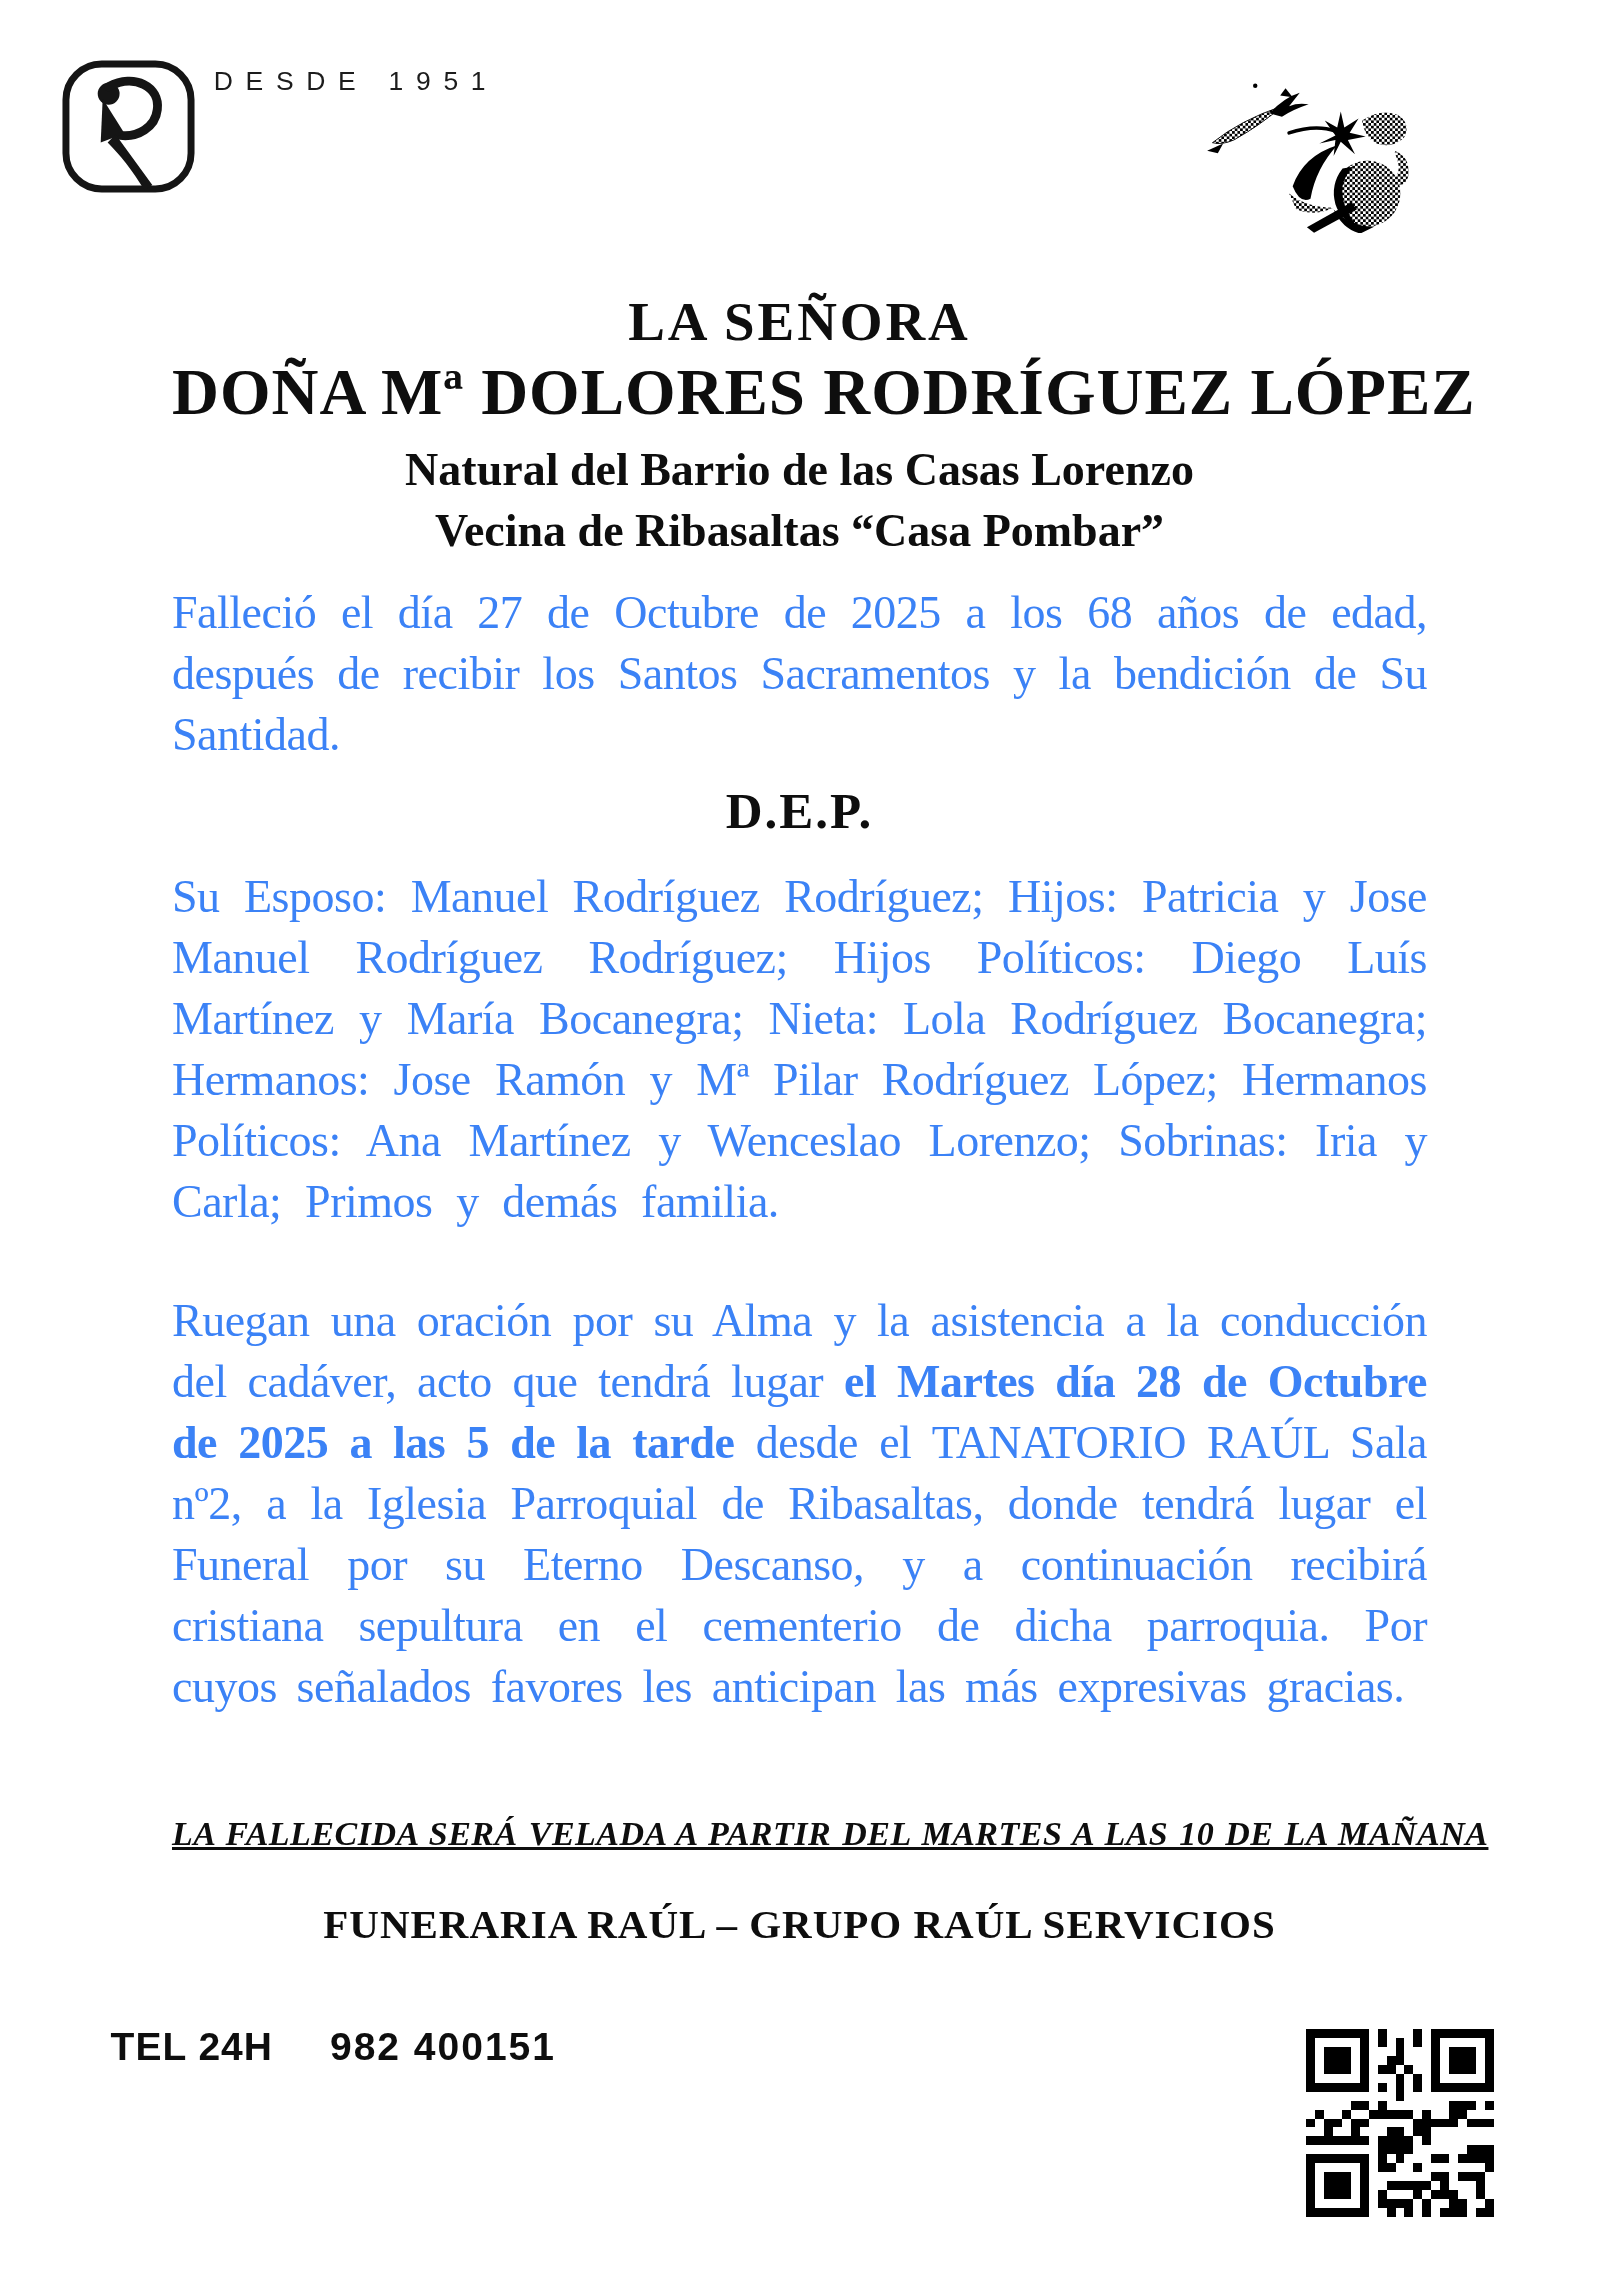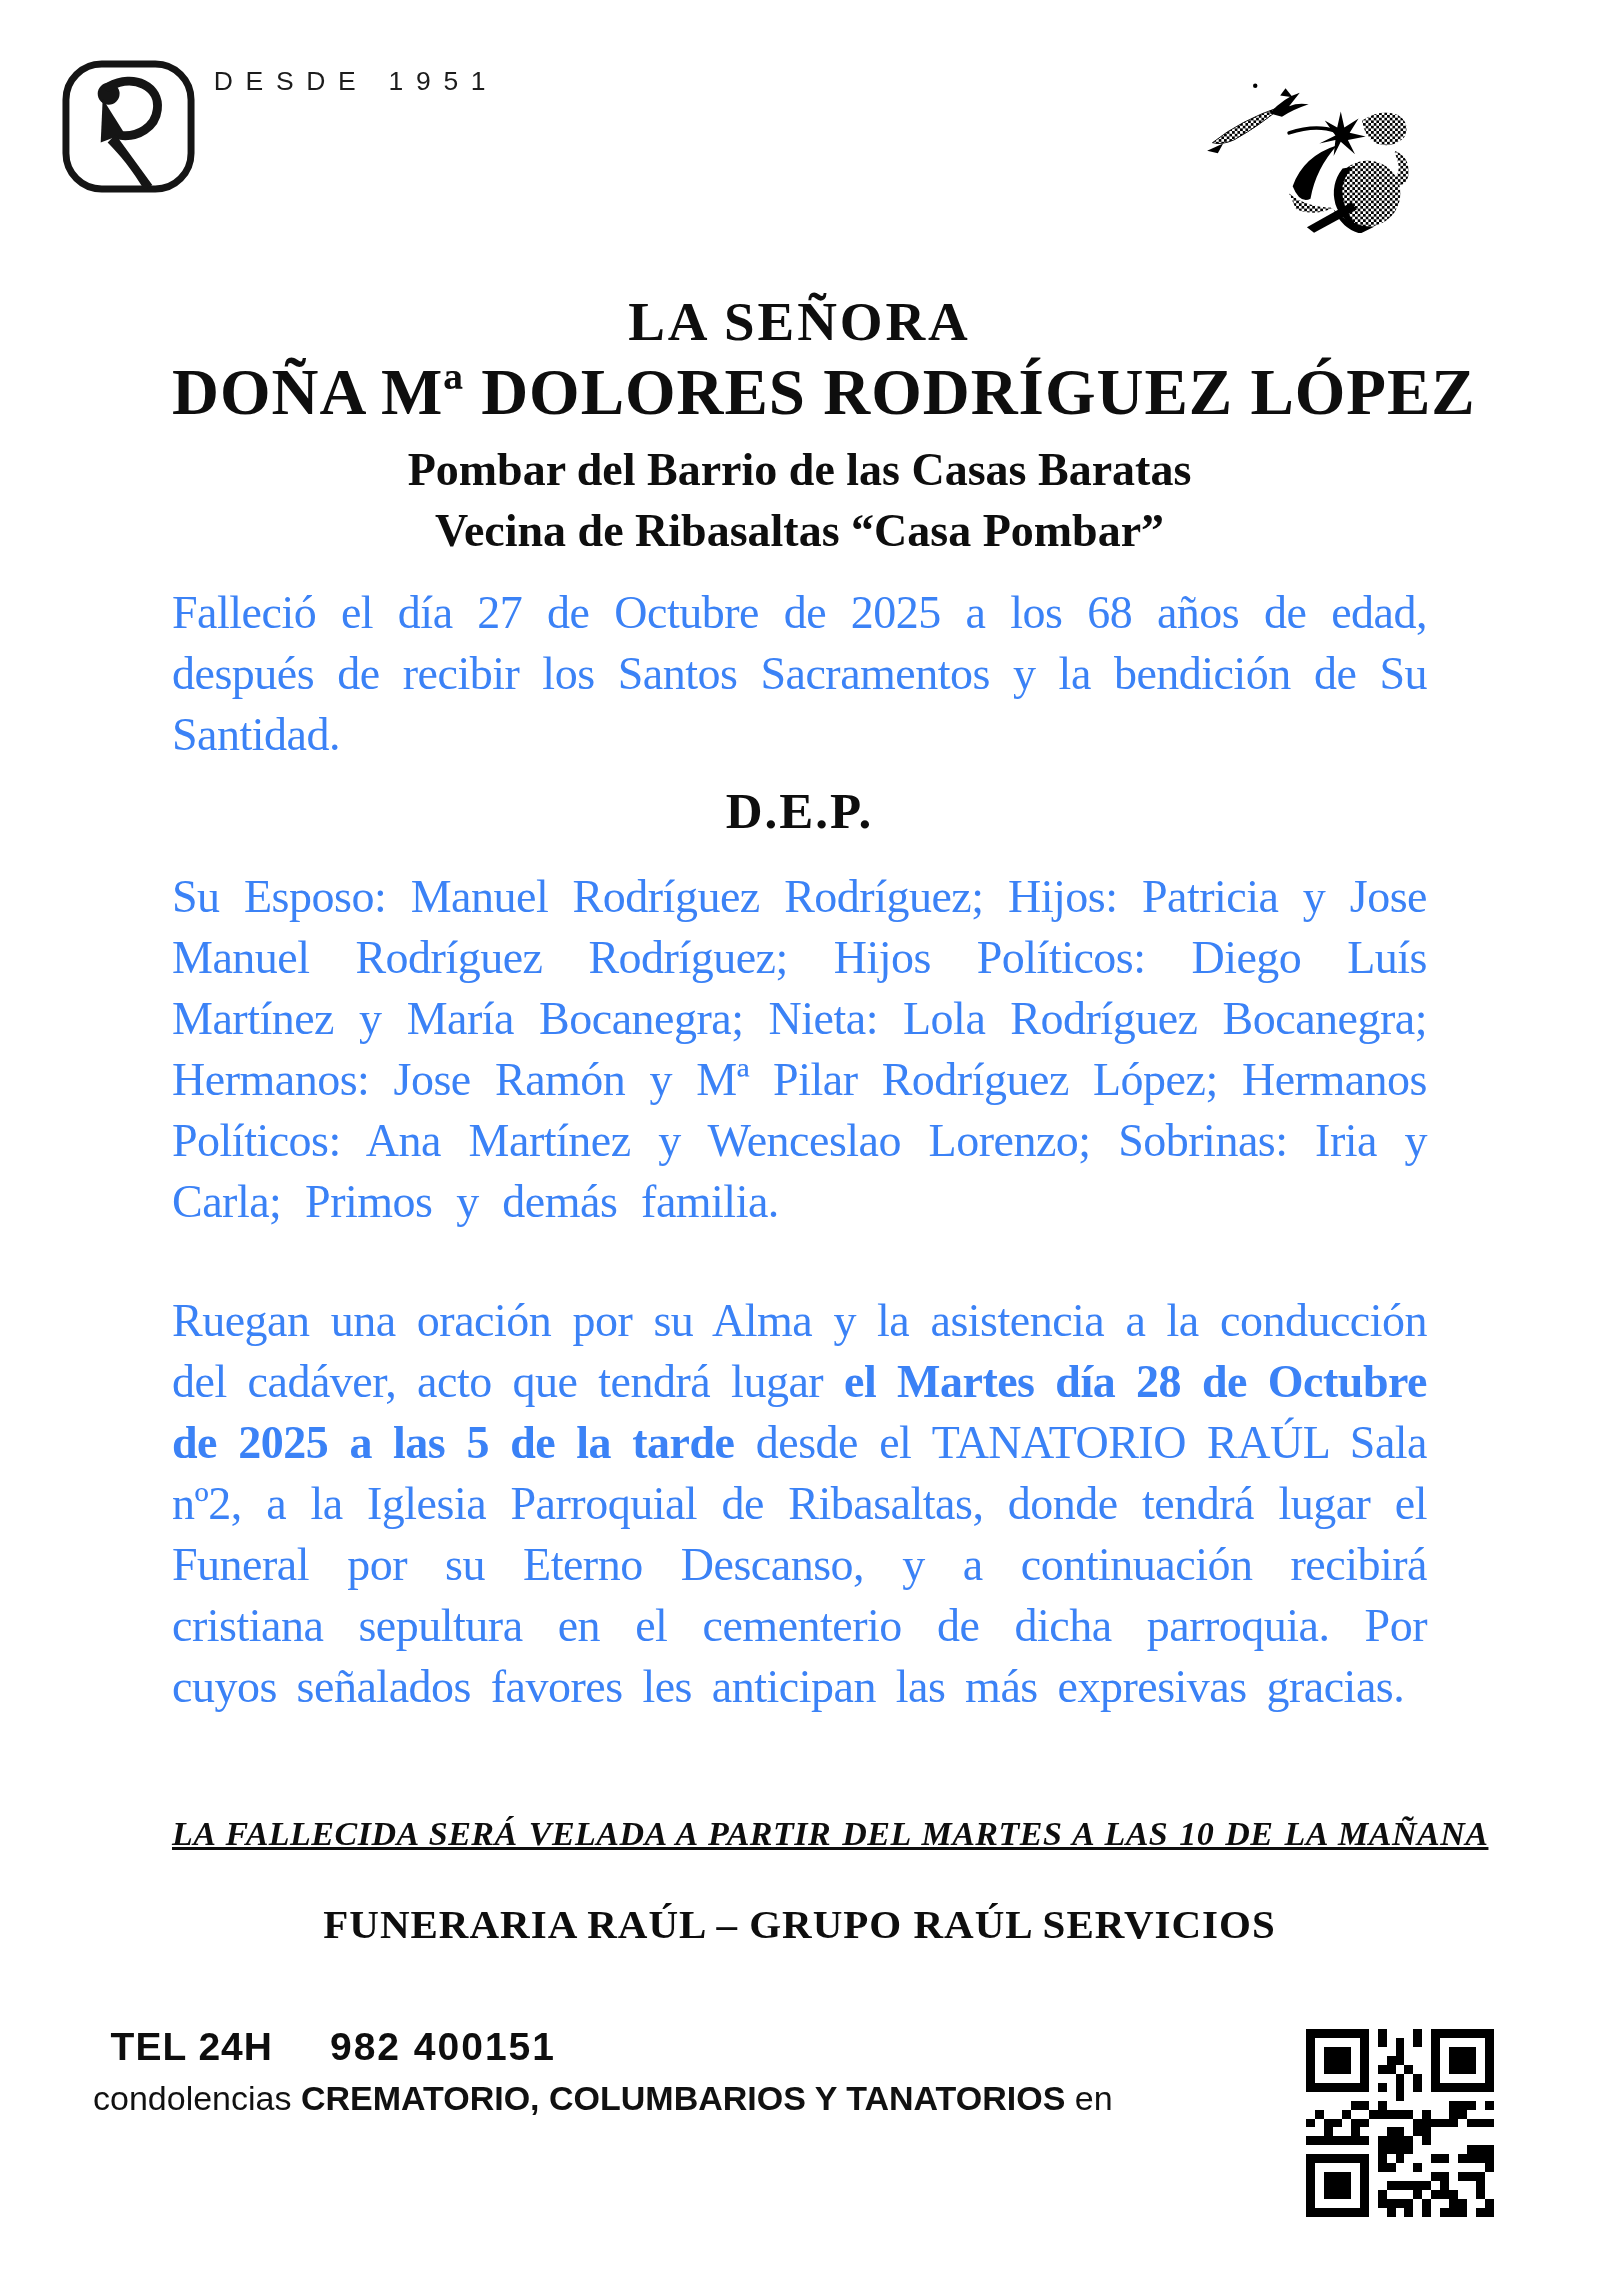--- a/index.html
+++ b/index.html
@@ -112,43 +112,40 @@
     <path d="M100,160 Q120,176 150,176 Q128,186 108,178 Z" fill="url(#ht)"></path>
     <circle cx="188" cy="160" r="37" fill="url(#ht)"></circle>
     <path d="M160,132 Q146,150 152,172 Q158,190 176,196 Q158,176 160,152 Q162,140 172,130 Z" fill="#000"></path>
     <path d="M150,178 Q170,198 196,197 L180,205 Q160,200 150,178 Z" fill="#000"></path>
     <path d="M120,198 L170,170 L176,178 L128,204 Z" fill="#000"></path>
   </svg>
 </div>
 
 <div class="abs col center honorific">LA SEÑORA</div>
 <div class="abs col center deceased-name">DOÑA Mª DOLORES RODRÍGUEZ LÓPEZ</div>
-<div class="abs col center origin-line">Pombar del Barrio de las Casas Baratas</div>
+<div class="abs col center origin-line">Natural del Barrio de las Casas Lorenzo</div>
 <div class="abs col center residence-line">Vecina de Ribasaltas “Casa Pombar”</div>
 
 <div class="abs col para p-death">Falleció el día 27 de Octubre de 2025 a los 68 años de edad, después de recibir los Santos Sacramentos y la bendición de Su Santidad.</div>
 
 <div class="abs col center dep">D.E.P.</div>
 
 <div class="abs col para p-family">Su Esposo: Manuel Rodríguez Rodríguez; Hijos: Patricia y Jose Manuel Rodríguez Rodríguez; Hijos Políticos: Diego Luís Martínez y María Bocanegra; Nieta: Lola Rodríguez Bocanegra; Hermanos: Jose Ramón y Mª Pilar Rodríguez López; Hermanos Políticos: Ana Martínez y Wenceslao Lorenzo; Sobrinas: Iria y Carla; Primos y demás familia.</div>
 
 <div class="abs col para p-request">
   <span>Ruegan una oración por su Alma y la asistencia a la conducción del cadáver, acto que tendrá lugar </span><span class="bold-inline">el Martes día 28 de Octubre de 2025 a las 5 de la tarde</span><span> desde el TANATORIO RAÚL Sala nº2, a la Iglesia Parroquial de Ribasaltas, donde tendrá lugar el Funeral por su Eterno Descanso, y a continuación recibirá cristiana sepultura en el cementerio de dicha parroquia. Por cuyos señalados favores les anticipan las más expresivas gracias.</span>
 </div>
 
 <div class="abs col center vigil-note">LA FALLECIDA SERÁ VELADA A PARTIR DEL MARTES A LAS 10 DE LA MAÑANA</div>
 
 <div class="abs col center company-line">FUNERARIA RAÚL – GRUPO RAÚL SERVICIOS</div>
 
 <div class="abs footer">
   <div class="tel-line">
     <span>TEL 24H</span><span class="tel-number">982 400151</span>
-  </div>
-  <div class="f-line">
-    <span>condolencias </span><span class="f-bold">CREMATORIO, COLUMBARIOS Y TANATORIOS</span><span> en</span>
   </div>
 </div>
 
 <div class="abs qr">
   <svg id="qr-svg" width="188" height="188" viewBox="0 0 189 189" shape-rendering="crispEdges">
       <rect x="0" y="0" width="9" height="9" fill="#000"></rect>
       <rect x="9" y="0" width="9" height="9" fill="#000"></rect>
       <rect x="18" y="0" width="9" height="9" fill="#000"></rect>
       <rect x="27" y="0" width="9" height="9" fill="#000"></rect>
       <rect x="36" y="0" width="9" height="9" fill="#000"></rect>

